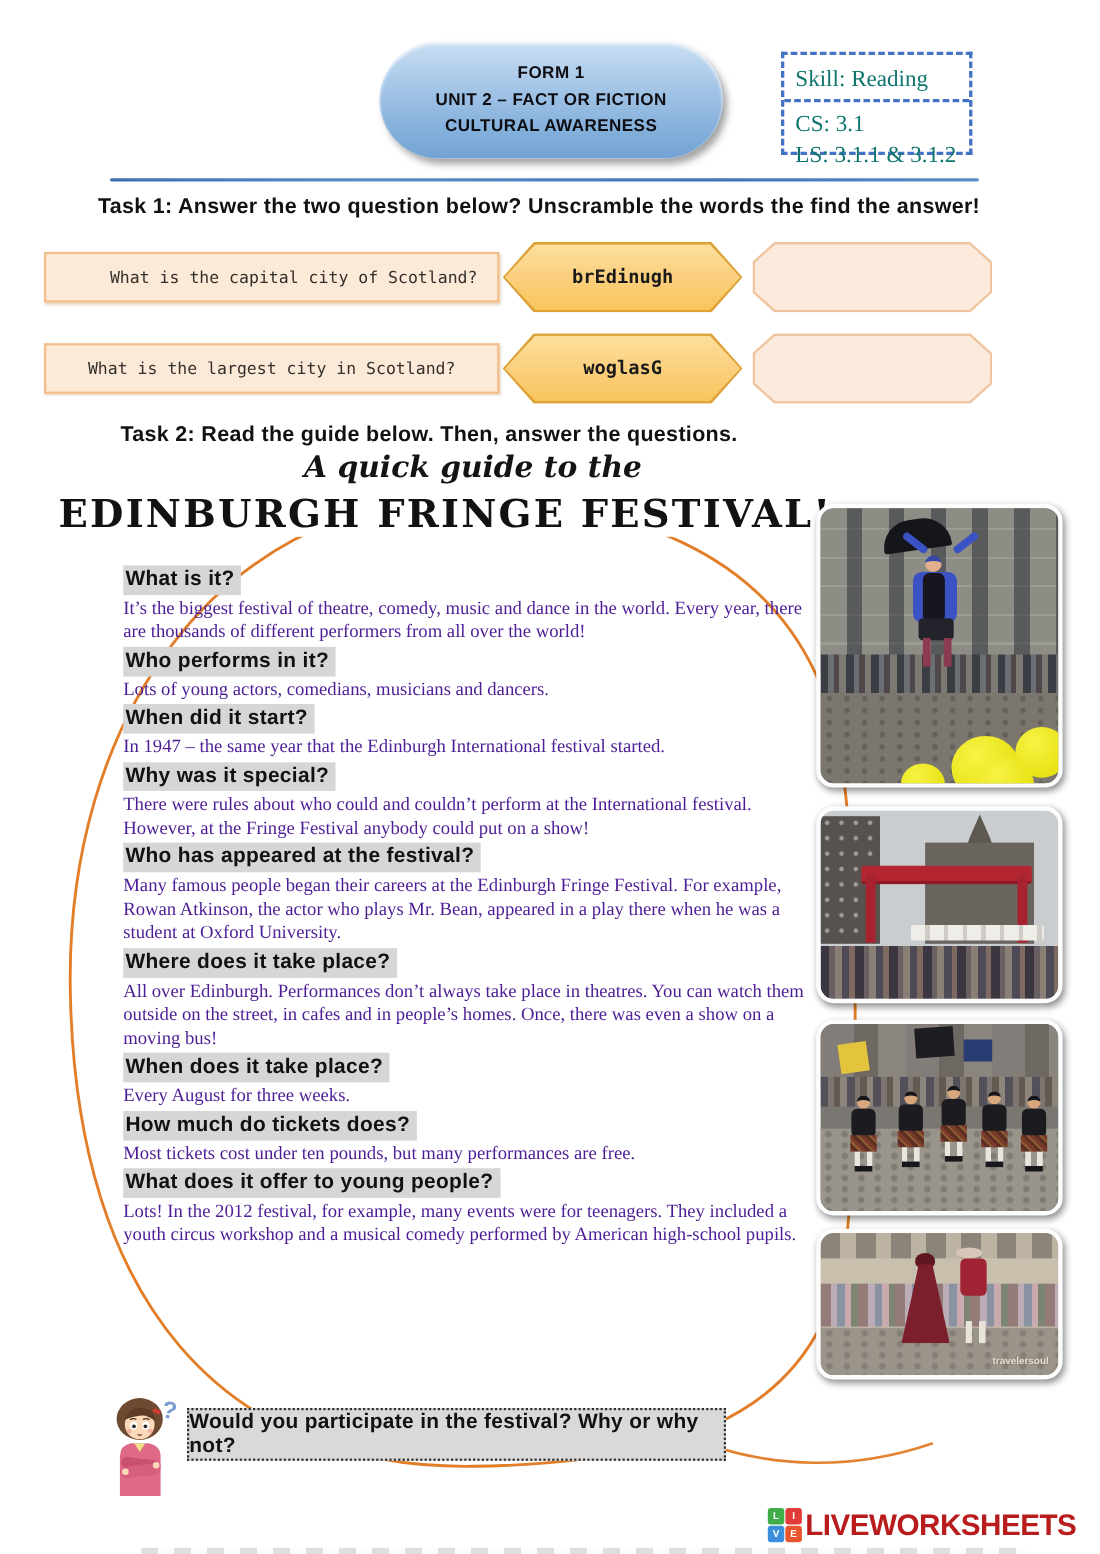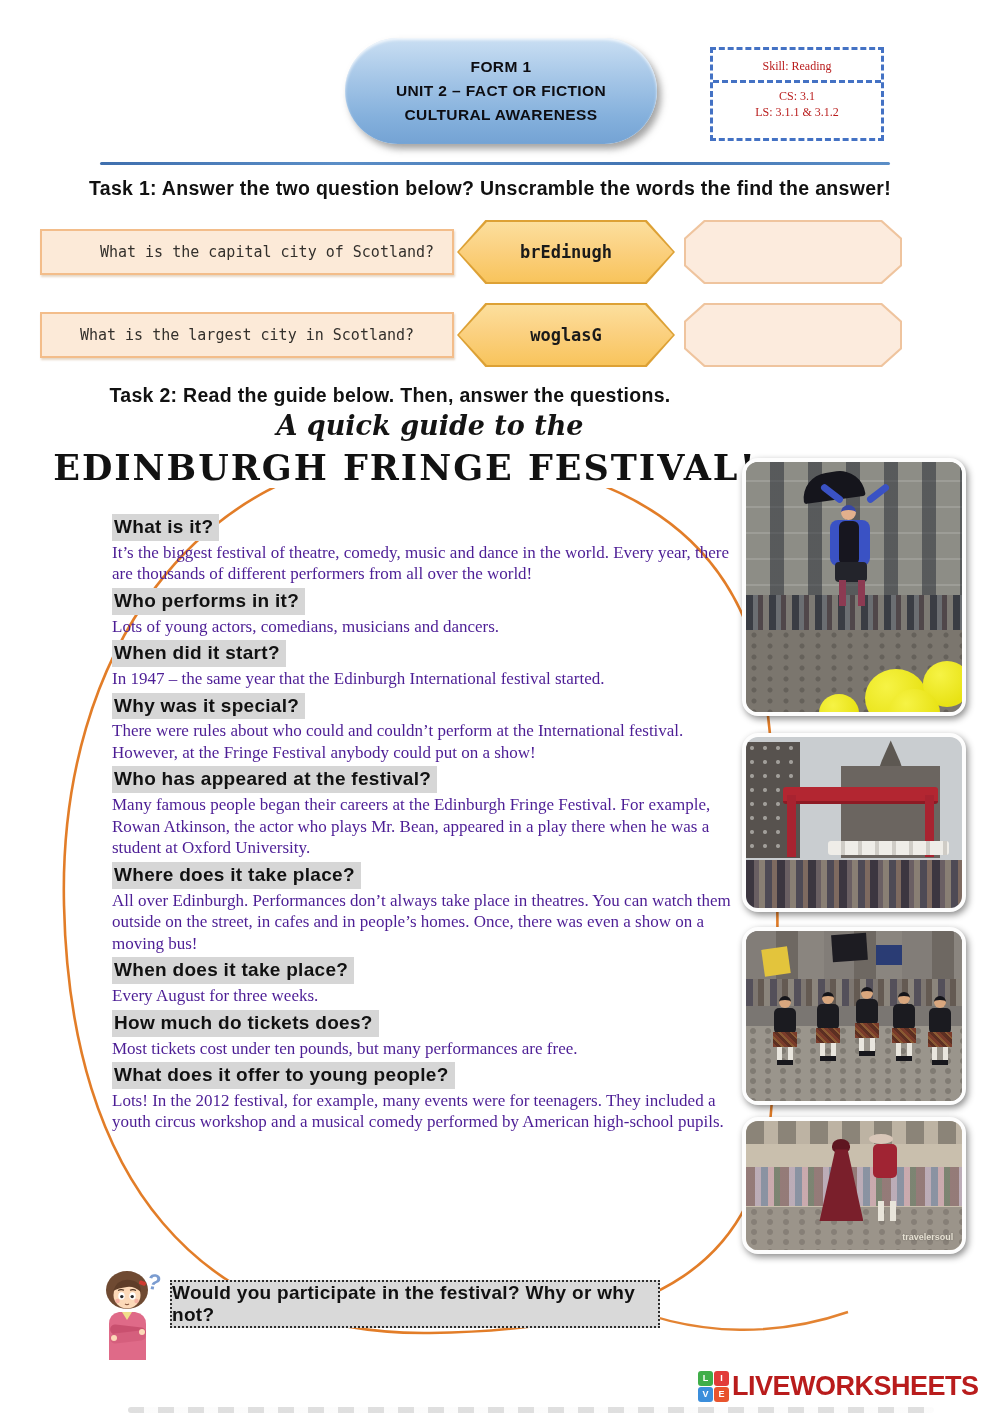--- a/index.html
+++ b/index.html
@@ -18,21 +18,21 @@
     box-shadow:4px 5px 7px rgba(90,90,90,.55), inset 0 2px 3px rgba(255,255,255,.8);
     display:flex; flex-direction:column; align-items:center; justify-content:center;
     text-align:center;
   }
   #unit-pill div {
     font-weight:700; font-size:15.5px; line-height:1.55; color:#0d0d12; letter-spacing:.4px;
   }
   #skill-box {
     left:710px; top:47px; width:174px; height:94px;
     border:3px dashed #4472c4; background:#fff;
-    font-family:"Liberation Serif", serif; color:#b91c1c; font-size:12px;text-align:center;
+    font-family:"Liberation Serif", serif; color:#0f766e; font-size:21px;
   }
   #skill-box .cell1 { padding:9px 10px 6px 10px; }
   #skill-box .divider { border-top:3px dashed #4472c4; }
   #skill-box .cell2 { padding:5px 10px; line-height:1.35; }
   #header-rule {
     left:100px; top:162px; width:790px; height:3px;
     background:linear-gradient(90deg,#3f6fae,#5b8ec7 30%,#4274b2 70%,#5b8ec7);
     border-radius:2px;
   }
 

